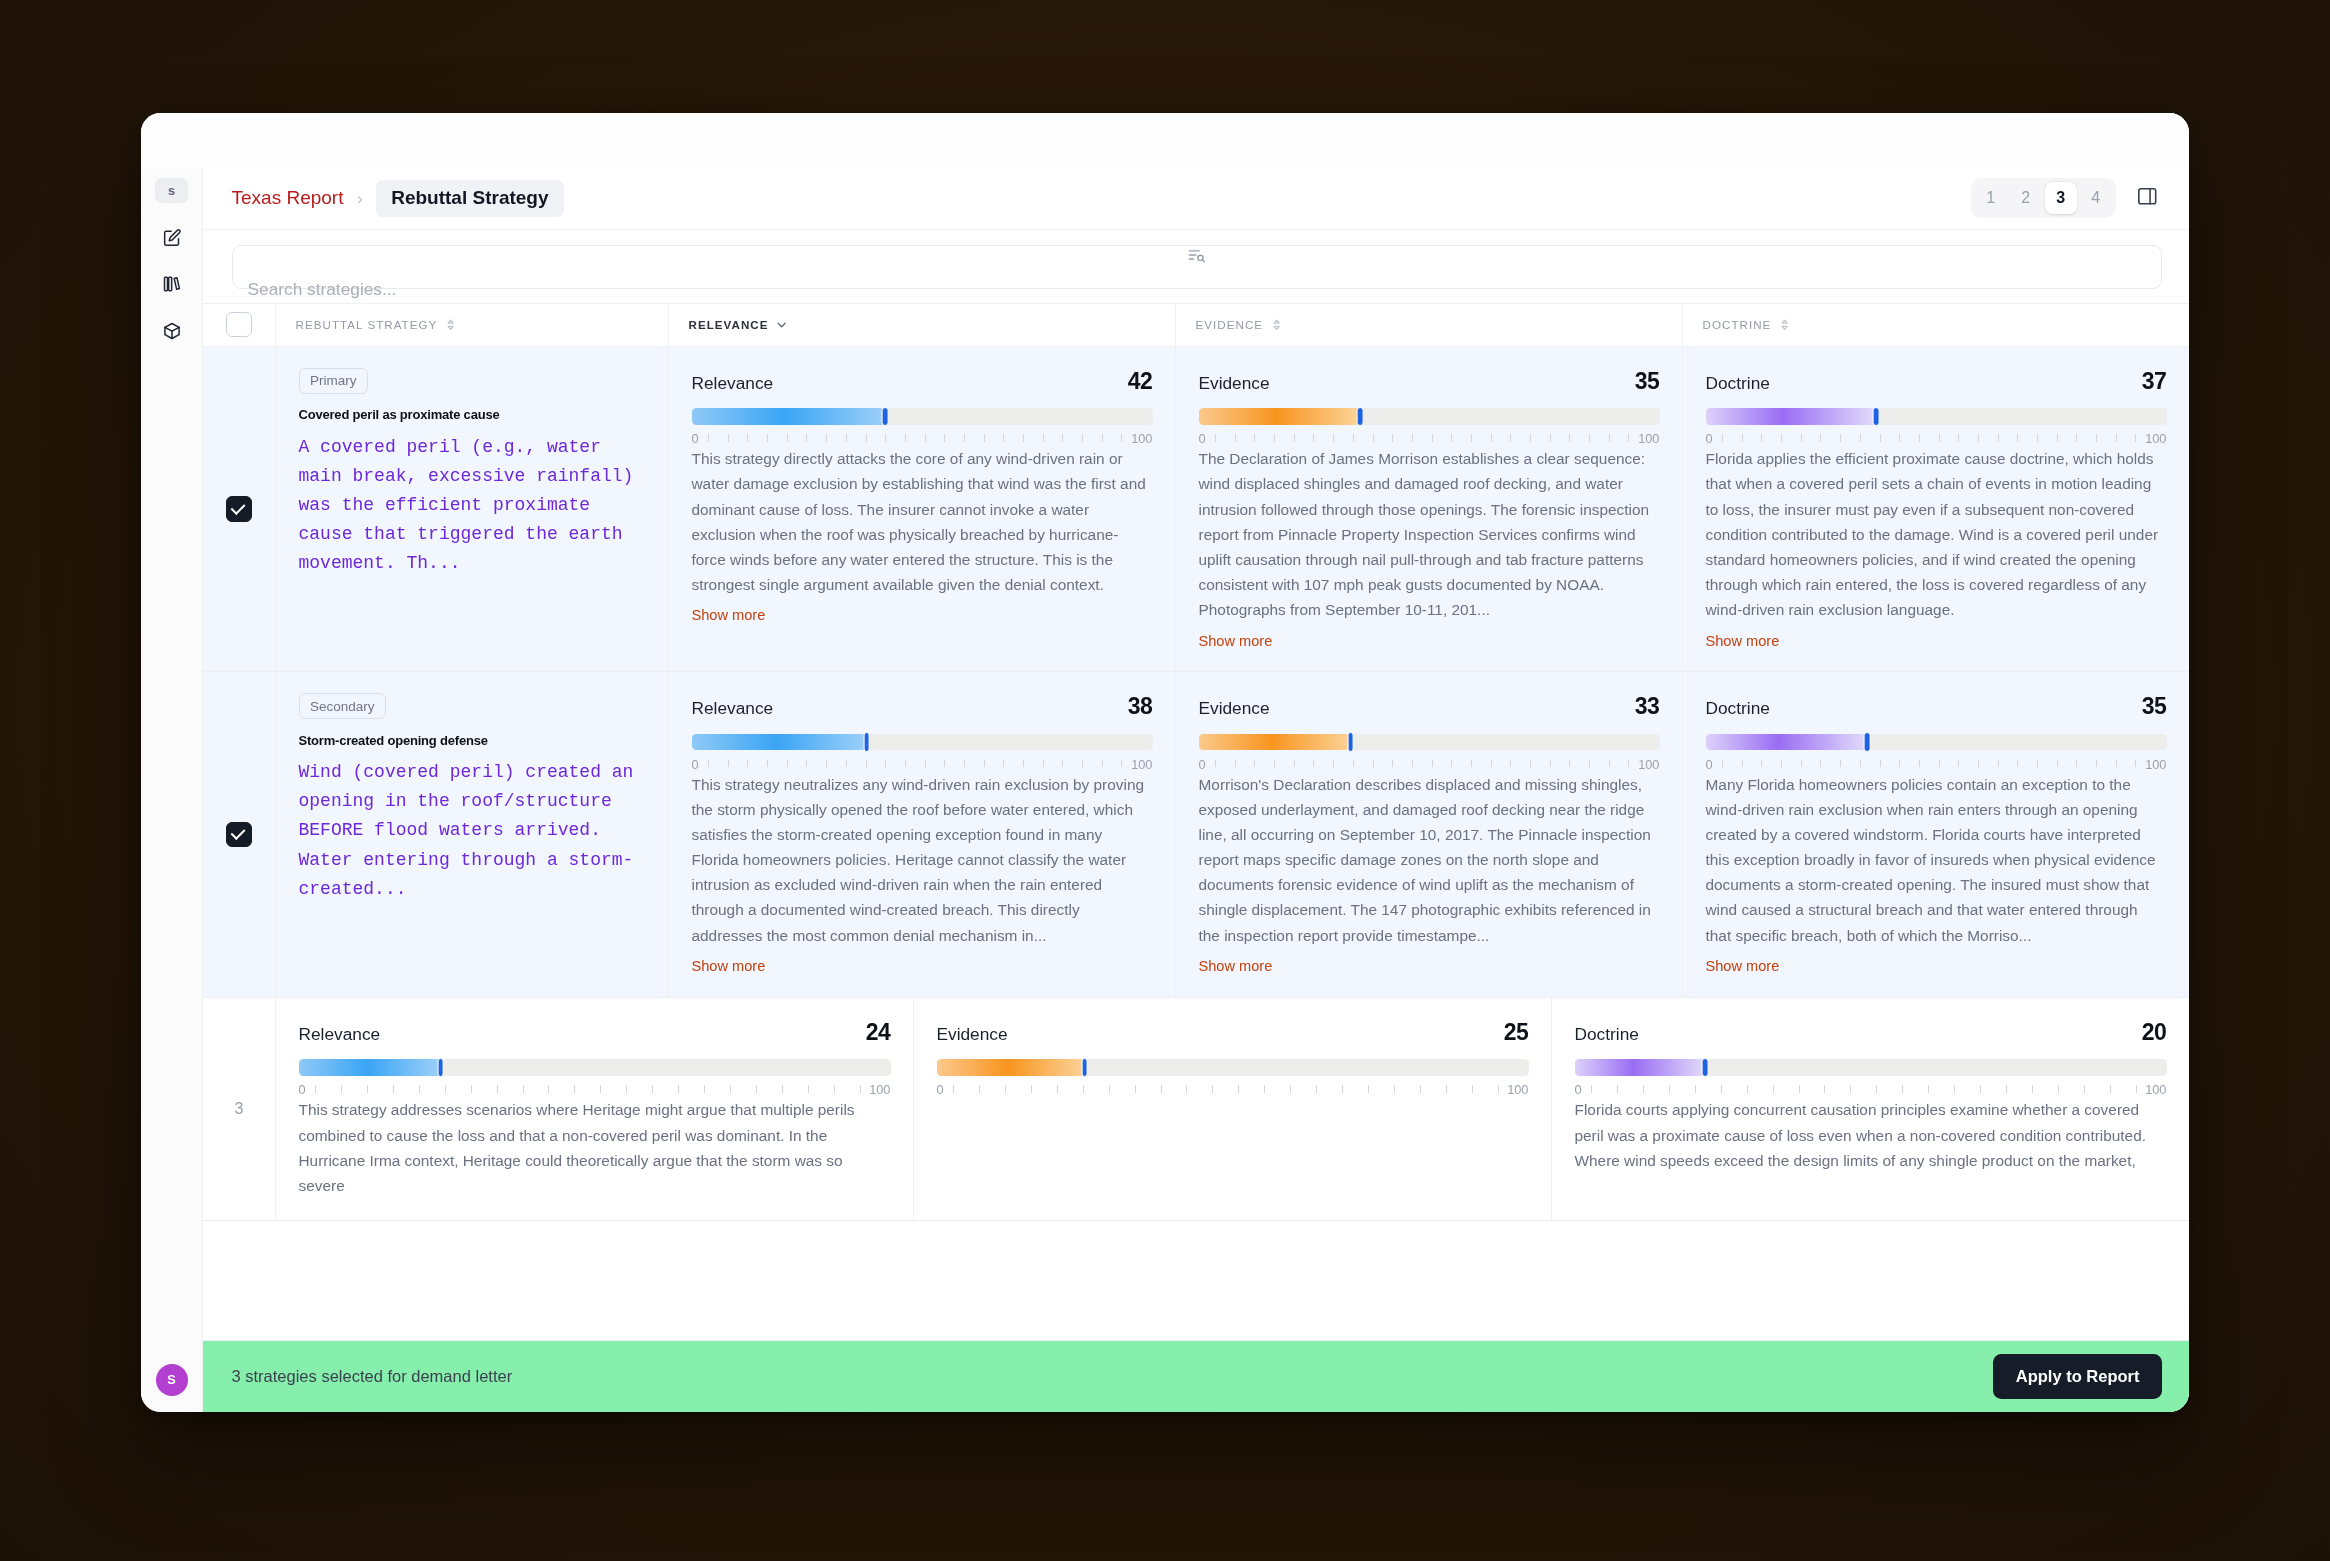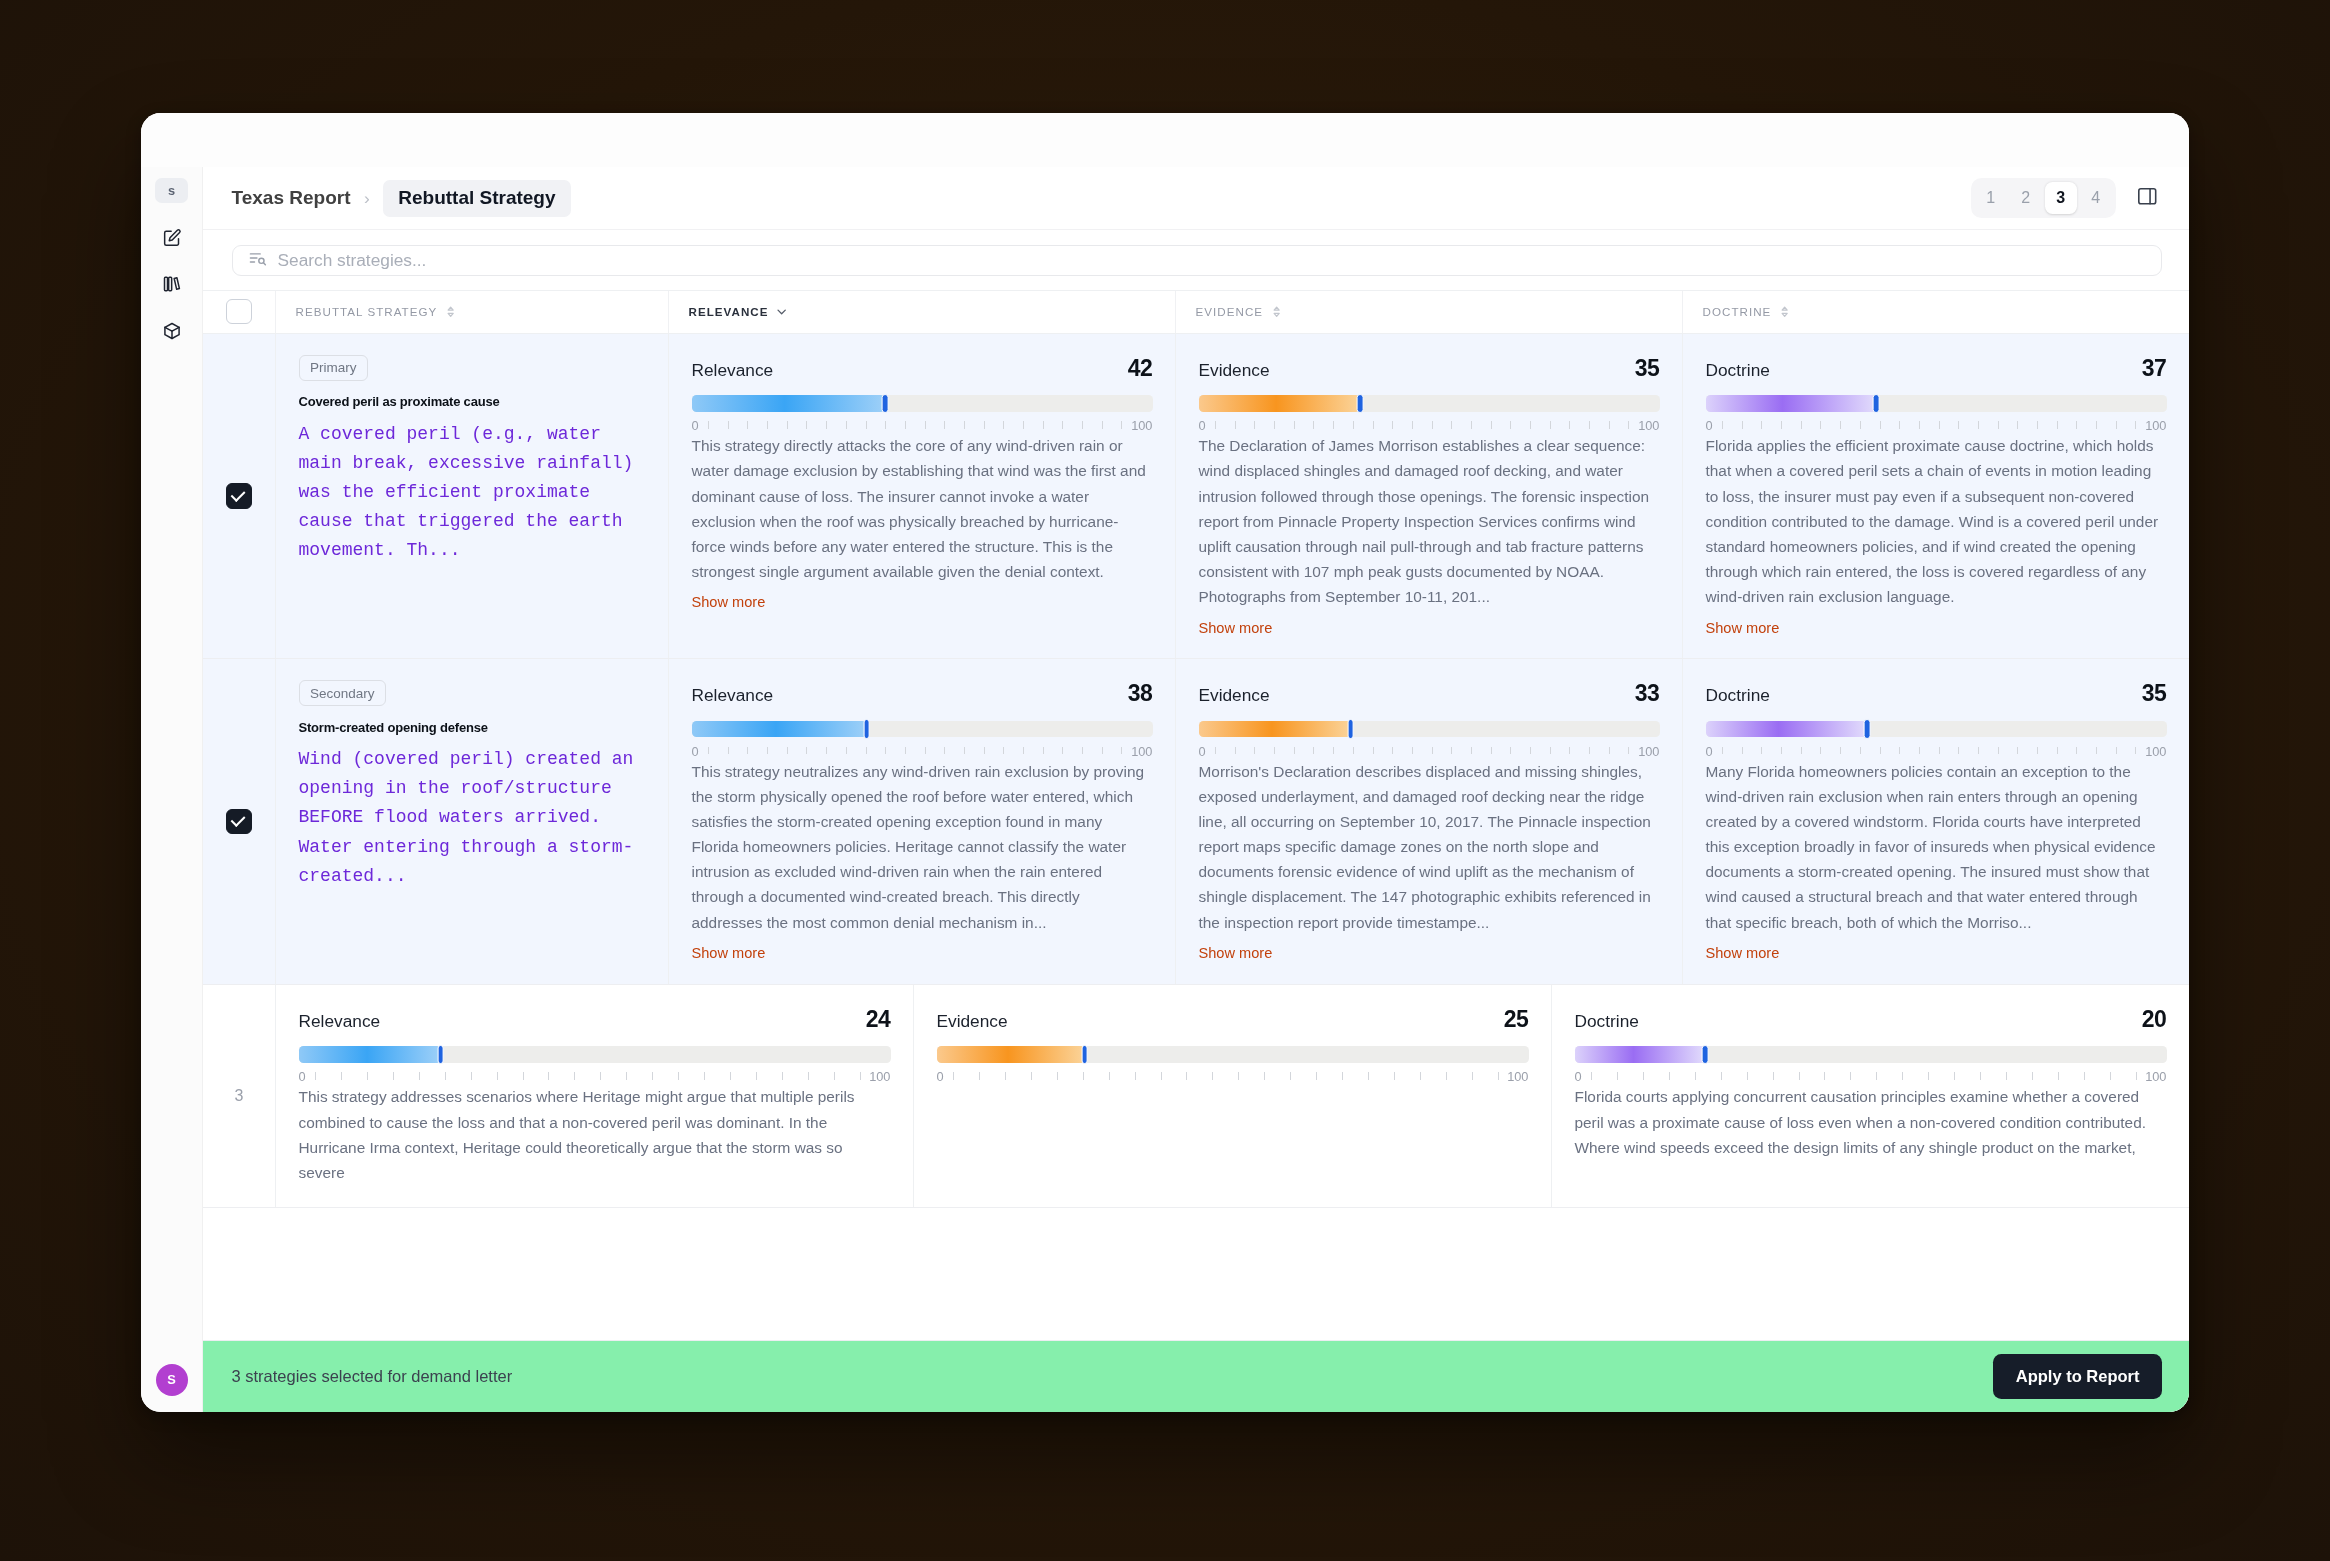--- a/index.html
+++ b/index.html
@@ -61,21 +61,21 @@
   .main { flex: 1; display: flex; flex-direction: column; min-width: 0; background:#fff; }
 
   
   .header {
     height: 63px; flex: 0 0 63px;
     display: flex; align-items: center;
     padding: 0 27px 0 28.5px;
     border-bottom: 0.8px solid #f1f1f3;
   }
   .crumb {
-    font-size: 19px; color: #404040; font-weight: 700;
+    font-size: 19px; color: #b91c1c; font-weight: 400;
   }
   .crumb-sep { font-size: 17.3px; color: #bcc0c8; margin: 0 13.5px; }
   .crumb-current {
     font-size: 19px; color: #111723; font-weight: 600;
     background: #f1f2f5; border-radius: 6.8px;
     padding: 7.5px 15px;
   }
   .header-right { margin-left: auto; display: flex; align-items: center; gap: 16.5px; }
   .pager {
     display: flex; align-items: center; gap: 3px;
@@ -90,23 +90,24 @@
   .pager-btn.active {
     background: #ffffff; color: #10151f; font-weight: 700;
     box-shadow: 0 0.8px 2.3px rgba(0,0,0,.14);
   }
   .panel-toggle { width: 30px; height: 30px; display:flex; align-items:center; justify-content:center; color:#39404d; }
   .panel-toggle svg { width: 22.5px; height: 22.5px; }
 
   
   .search-wrap { padding: 15px 27px 13.5px 28.5px; }
   .search-box {
-    height: 31px; border: 0.8px solid #e8e9ec; border-radius: 9px;
+    height: 44px; border: 0.8px solid #e8e9ec; border-radius: 9px;
     display: flex; align-items: center; padding: 0 15px; gap: 10.5px;
     background: #fff;
+    flex-direction: column;
   }
   .search-box svg { width: 19.5px; height: 19.5px; color: #9aa0ab; flex: 0 0 19.5px; }
   .search-input {
     border: none; outline: none; font-size: 17.3px; color: #2b3140;
     font-family: "Liberation Sans", sans-serif; width: 100%; background: transparent;
   }
   .search-input::placeholder { color: #a9aeb8; }
 
   
   .thead {

